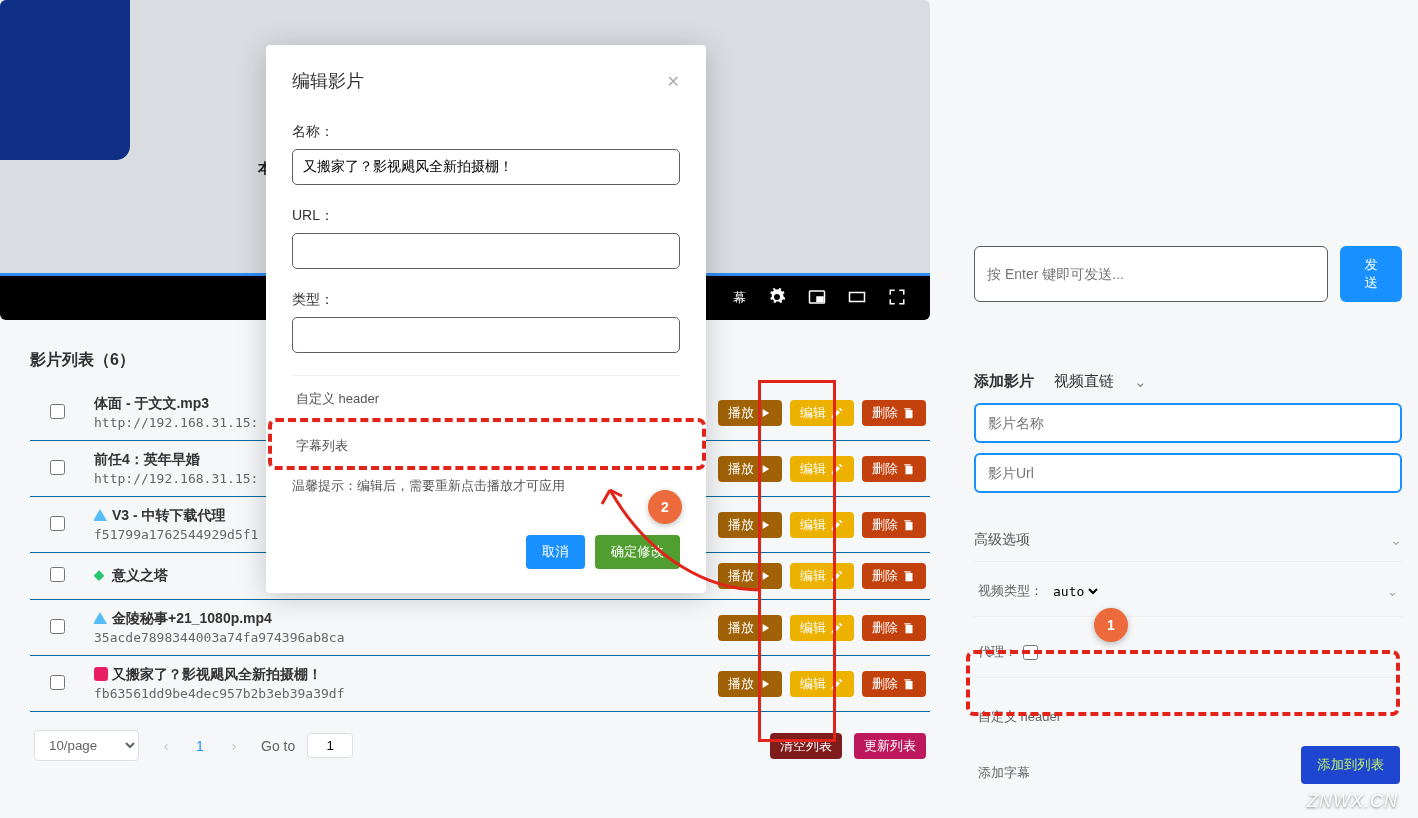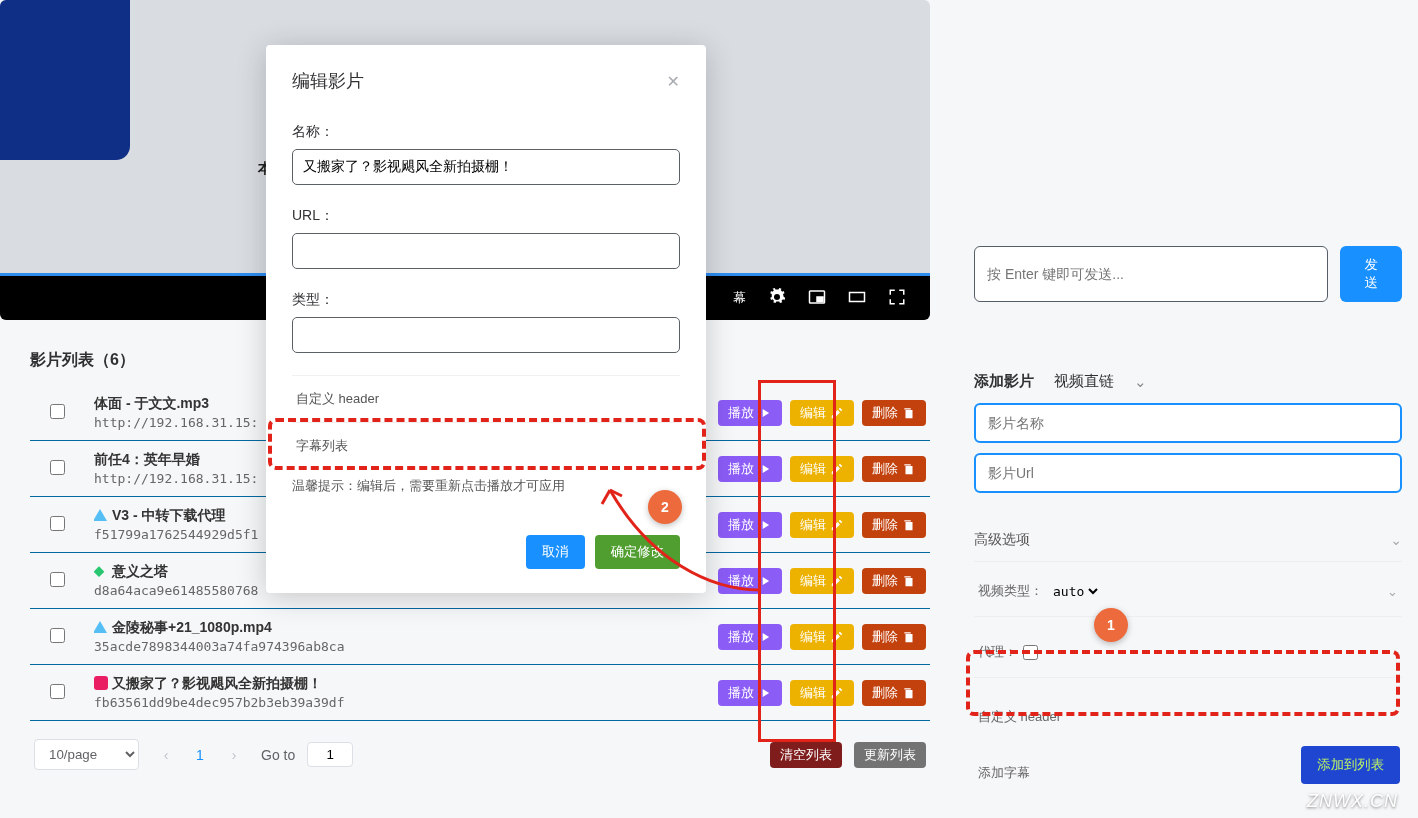--- a/index.html
+++ b/index.html
@@ -17,24 +17,24 @@
 
 .list-area { position: absolute; left: 30px; top: 350px; width: 900px; }
 .list-title { font-weight:700; font-size:16px; margin-bottom:14px; }
 .row { display:flex; align-items:center; border-bottom:1px solid #0369a1; padding:10px 4px 10px 20px; }
 .row .cb { width:44px; }
 .row .body { flex:1; min-width:0; }
 .row .t1 { font-weight:700; color:#333; white-space:nowrap; overflow:hidden; text-overflow:ellipsis; }
 .row .t2 { color:#666; font-family: Consolas, monospace; font-size:13px; margin-top:2px; white-space:nowrap; overflow:hidden; text-overflow:ellipsis; }
 .row .acts { display:flex; gap:8px; }
 .btn { display:inline-flex; align-items:center; gap:4px; border-radius:4px; padding:4px 10px; font-size:13px; color:#fff; cursor:pointer; border:none; }
-.b-play { background:#8b5cf6; }
+.b-play { background:#a16207; }
 .b-edit { background:#edb200; }
 .b-del  { background:#c2410c; }
-.b-green{ background:#737373; }
+.b-green{ background:#be185d; }
 .b-red  { background:#7f1d1d; }
 .icon-svg { width:14px; height:14px; fill:#fff; }
 .icon-dot { display:inline-block; width:14px; height:14px; vertical-align:-2px; margin-right:4px; }
 .icon-pink { background:#e91e63; border-radius:3px; }
 .icon-ali { position:relative; }
 .icon-ali::before { content:""; position:absolute; width:0;height:0; border-left:7px solid transparent;border-right:7px solid transparent;border-bottom:12px solid #55bff5; left:-1px; top:1px; }
 .icon-grn { position:relative; }
 .icon-grn::before { content:"◆"; color:#28c76f; font-size:13px; position:absolute; left:0; top:-1px;}
 
 .footer { display:flex; align-items:center; gap:12px; padding:18px 4px 0; }
@@ -168,21 +168,20 @@
               </svg></button>
       <button class="btn b-del">删除 <svg class="icon-svg" viewBox="0 0 24 24">
                 <path d="M6 7h12v14H6zM9 4h6v2H4V4h5z"></path>
               </svg></button>
     </div>
         </div>
         <div class="row">
     <div class="cb"><input type="checkbox" style=""></div>
     <div class="body">
       <div class="t1"><span class="icon-dot icon-grn"></span>意义之塔</div>
-      <div class="t2">d8a64aca9e61485580768</div>
     </div>
     <div class="acts">
       <button class="btn b-play">播放 <svg class="icon-svg" viewBox="0 0 24 24">
                 <path d="M8 5v14l11-7z"></path>
               </svg></button>
       <button class="btn b-edit">编辑 <svg class="icon-svg" viewBox="0 0 24 24">
                 <path d="M3 17v4h4L17 11l-4-4L3 17zM21 7l-4-4-2 2 4 4 2-2z"></path>
               </svg></button>
       <button class="btn b-del">删除 <svg class="icon-svg" viewBox="0 0 24 24">
                 <path d="M6 7h12v14H6zM9 4h6v2H4V4h5z"></path>

